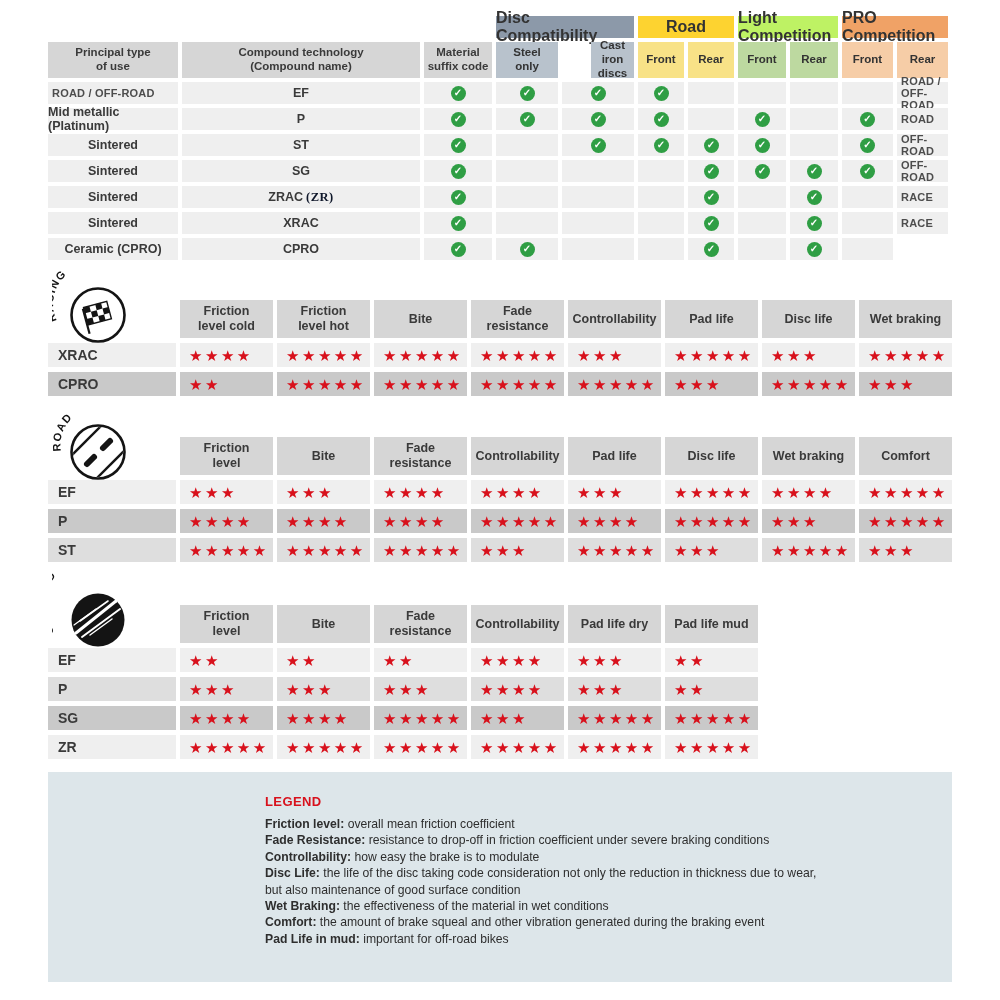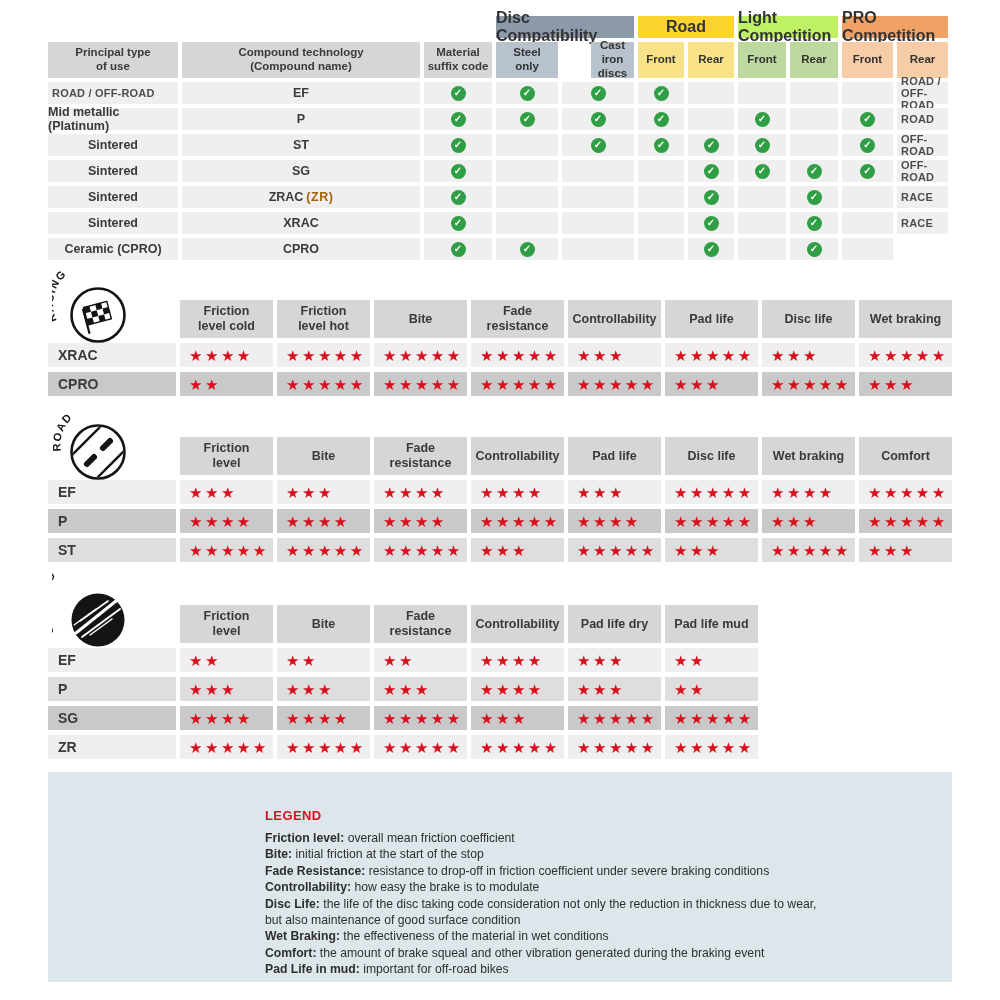--- a/index.html
+++ b/index.html
@@ -16,38 +16,38 @@
     font-size:16px;font-weight:bold;color:#333;}
   .hdr{background:var(--header-gray);display:flex;align-items:center;justify-content:center;
     text-align:center;font-weight:bold;font-size:11.5px;line-height:1.2;
     white-space:pre-line;color:#3a3a3a;}
   .sub{display:flex;align-items:center;justify-content:center;text-align:center;
     font-weight:bold;font-size:11.5px;line-height:1.2;white-space:pre-line;color:#333;}
   .use-cell{background:var(--row-light);display:flex;align-items:center;padding-left:4px;
     font-size:11px;font-weight:bold;color:#4d4d4d;letter-spacing:.2px;}
   .compound-cell,.code-cell{background:var(--row-light);display:flex;align-items:center;
     justify-content:center;font-weight:bold;font-size:12.5px;color:#3a3a3a;}
-  .code-suffix{color:#a16207;margin-left:3px;letter-spacing:.5px;}
+  .code-suffix{color:#0f172a;margin-left:3px;letter-spacing:.5px;font-family:Liberation Serif, serif;}
   .check-cell{background:var(--row-light);display:flex;align-items:center;justify-content:center;}
   .check{width:15px;height:15px;border-radius:50%;background:var(--check-green);color:#fff;
     font-size:10px;font-weight:bold;display:flex;align-items:center;justify-content:center;line-height:1;}
   
   .rating-section{position:relative;margin-left:48px;width:904px;}
   .icon-wrap{position:absolute;left:4px;top:-34px;width:84px;height:84px;}
   .rating-grid{display:grid;column-gap:4px;row-gap:5px;grid-auto-rows:24px;grid-template-rows:38px;}
   .rating-h{background:var(--header-gray);display:flex;align-items:center;justify-content:center;
     text-align:center;font-weight:bold;font-size:12.5px;line-height:1.2;white-space:pre-line;color:#3a3a3a;}
   .hdr-spacer{background:transparent;}
   .row-label{display:flex;align-items:center;padding-left:10px;
     font-weight:bold;font-size:14px;color:#3a3a3a;}
   .stars-cell{display:flex;align-items:center;padding-left:9px;}
   .stars{color:var(--star-red);font-size:15px;letter-spacing:2.5px;line-height:1;}
   
   .legend{margin:13px 0 0 48px;width:904px;height:210px;background:var(--legend-bg);
-    box-sizing:border-box;padding:36px 30px 0 217px;}
+    box-sizing:border-box;padding:22px 30px 0 217px;}
   .legend-title{color:var(--legend-red);font-weight:bold;font-size:13px;
     margin-bottom:7px;letter-spacing:.4px;}
   .legend-line{font-size:12.2px;line-height:16.4px;color:#2e2e2e;}
   .legend-term{font-weight:bold;}
 </style>
 </head>
 <body>
 
 <div class="page">
 
@@ -503,21 +503,20 @@
             <span class="stars">★★★★★</span>
           </div>
         </div>
       </section>
     </div>
 
   <section class="legend">
     <div class="legend-title">LEGEND</div>
     <div id="legend-lines">
         <div class="legend-line"><span class="legend-term">Friction level:</span><span> overall mean friction coefficient</span></div>
-        <div class="legend-line"><span class="legend-term">Bite:</span><span> initial friction at the start of the stop</span></div>
         <div class="legend-line"><span class="legend-term">Fade Resistance:</span><span> resistance to drop-off in friction coefficient under severe braking conditions</span></div>
         <div class="legend-line"><span class="legend-term">Controllability:</span><span> how easy the brake is to modulate</span></div>
         <div class="legend-line"><span class="legend-term">Disc Life:</span><span> the life of the disc taking code consideration not only the reduction in thickness due to wear,</span></div>
         <div class="legend-line"><span>but also maintenance of good surface condition</span></div>
         <div class="legend-line"><span class="legend-term">Wet Braking:</span><span> the effectiveness of the material in wet conditions</span></div>
         <div class="legend-line"><span class="legend-term">Comfort:</span><span> the amount of brake squeal and other vibration generated during the braking event</span></div>
         <div class="legend-line"><span class="legend-term">Pad Life in mud:</span><span> important for off-road bikes</span></div>
       </div>
   </section>
 

